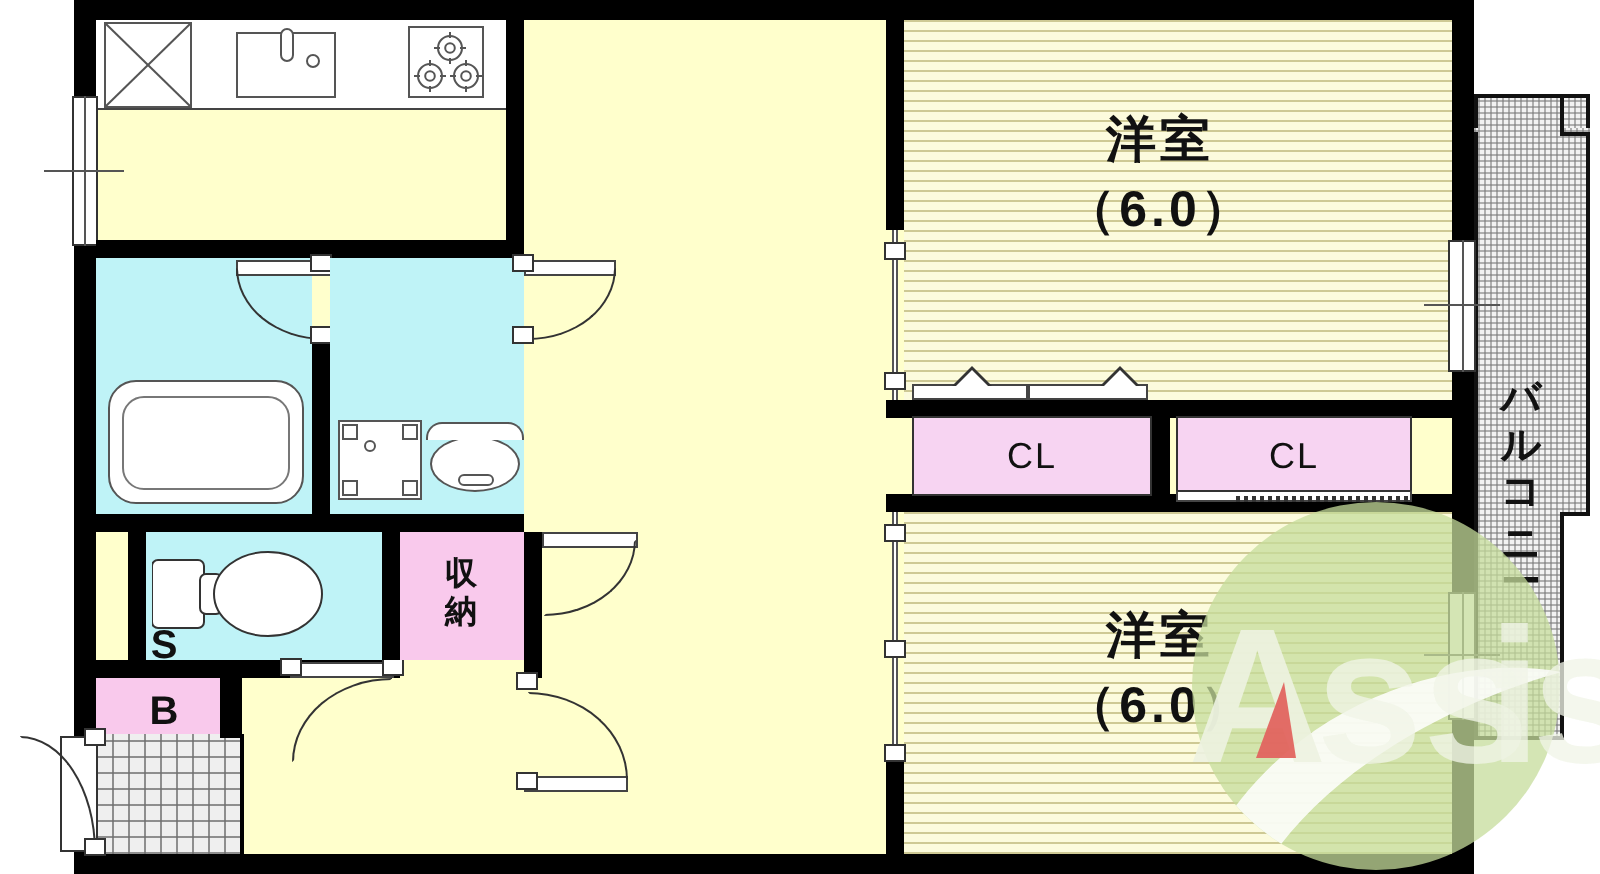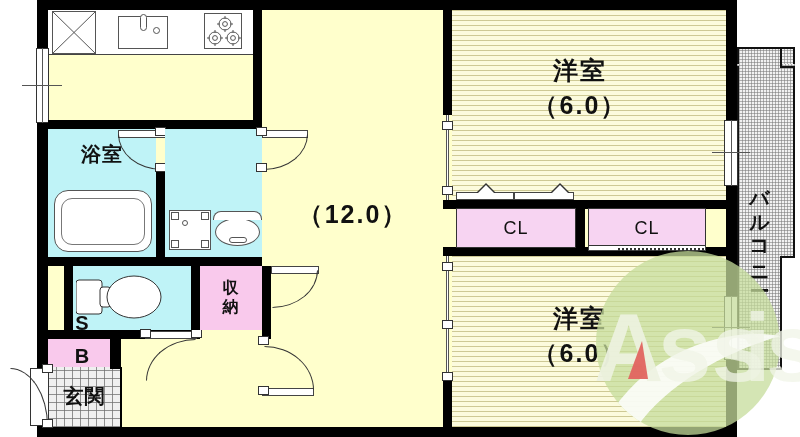--- a/index.html
+++ b/index.html
@@ -135,21 +135,20 @@
 
   <div class="abs" style="left:446px;top:115px;width:3px;height:85px;background:#fff;border-left:1px solid #555;border-right:1px solid #555;"></div>
   <div class="abs" style="left:446px;top:256px;width:3px;height:124px;background:#fff;border-left:1px solid #555;border-right:1px solid #555;"></div>
   <div class="abs jamb" style="left:442px;top:121px;width:11px;height:9px;"></div>
   <div class="abs jamb" style="left:442px;top:186px;width:11px;height:9px;"></div>
   <div class="abs jamb" style="left:442px;top:262px;width:11px;height:9px;"></div>
   <div class="abs jamb" style="left:442px;top:320px;width:11px;height:9px;"></div>
   <div class="abs jamb" style="left:442px;top:372px;width:11px;height:9px;"></div>
 
   <div class="abs lbl stack" style="left:268px;top:172px;width:170px;height:80px;">
-    <div class="lbl-big" style="margin-top:6px;">（12.0）</div>
   </div>
 
   <div class="abs fill-white" style="left:48px;top:10px;width:211px;height:45px;border-bottom:1px solid #444;"></div>
 
   <div class="abs fx" style="left:52px;top:11px;width:44px;height:43px;"></div>
   <div class="abs" style="left:52px;top:11px;width:44px;height:43px;">
     <svg width="44" height="43" viewBox="0 0 44 43">
         <line x1="0" y1="0" x2="44" y2="43" stroke="#555" stroke-width="1"></line>
         <line x1="44" y1="0" x2="0" y2="43" stroke="#555" stroke-width="1"></line>
       </svg>
@@ -188,21 +187,20 @@
   <div class="abs wall" style="left:253px;top:10px;width:9px;height:45px;"></div>
   <div class="abs wall" style="left:253px;top:55px;width:9px;height:65px;"></div>
 
   <div class="abs" style="left:36px;top:48px;width:13px;height:75px;background:#fff;border:1px solid #333;"></div>
   <div class="abs tick" style="left:42px;top:48px;width:1px;height:75px;"></div>
   <div class="abs tick" style="left:22px;top:85px;width:40px;height:1px;"></div>
 
   <div class="abs wall" style="left:48px;top:120px;width:214px;height:9px;"></div>
 
   <div class="abs fill-wet" style="left:48px;top:129px;width:108px;height:128px;"></div>
-  <div class="abs lbl lbl-mid" style="left:48px;top:143px;width:108px;">浴室</div>
   <div class="abs tub" style="left:54px;top:190px;width:98px;height:62px;"></div>
   <div class="abs tub-in" style="left:61px;top:198px;width:84px;height:47px;"></div>
 
   <div class="abs wall" style="left:156px;top:168px;width:9px;height:89px;"></div>
 
   <div class="abs wline" style="left:118px;top:130px;width:48px;height:8px;"></div>
   <div class="abs arc arc-bl" style="left:118px;top:134px;width:44px;height:36px;border-width:1px;border-radius:0 0 0 100%;"></div>
   <div class="abs jamb" style="left:155px;top:127px;width:11px;height:9px;"></div>
   <div class="abs jamb" style="left:155px;top:163px;width:11px;height:9px;"></div>
 
@@ -254,21 +252,20 @@
   <div class="abs wall" style="left:262px;top:266px;width:9px;height:73px;"></div>
 
   <div class="abs wline" style="left:271px;top:266px;width:48px;height:8px;"></div>
   <div class="abs arc arc-br" style="left:272px;top:270px;width:46px;height:38px;border-width:1px;border-radius:0 0 100% 0;"></div>
 
   <div class="abs fill-pink" style="left:48px;top:339px;width:62px;height:28px;"></div>
   <div class="abs lbl lbl-sb" style="left:72px;top:312px;width:20px;">S</div>
   <div class="abs lbl lbl-sb" style="left:72px;top:345px;width:20px;">B</div>
 
   <div class="abs fill-genkan" style="left:48px;top:367px;width:73px;height:60px;"></div>
-  <div class="abs lbl lbl-mid" style="left:48px;top:385px;width:73px;">玄関</div>
 
   <div class="abs" style="left:30px;top:368px;width:19px;height:58px;background:#fff;border:1px solid #333;"></div>
   <div class="abs arc arc-tr" style="left:10px;top:368px;width:38px;height:58px;border-width:1px;border-radius:0 100% 0 0;"></div>
   <div class="abs jamb" style="left:42px;top:364px;width:11px;height:9px;"></div>
   <div class="abs jamb" style="left:42px;top:419px;width:11px;height:9px;"></div>
 
   <div class="abs thinline" style="left:120px;top:367px;width:2px;height:60px;"></div>
   <div class="abs wall" style="left:110px;top:339px;width:11px;height:30px;"></div>
   <div class="abs wall" style="left:48px;top:330px;width:20px;height:9px;"></div>
 

